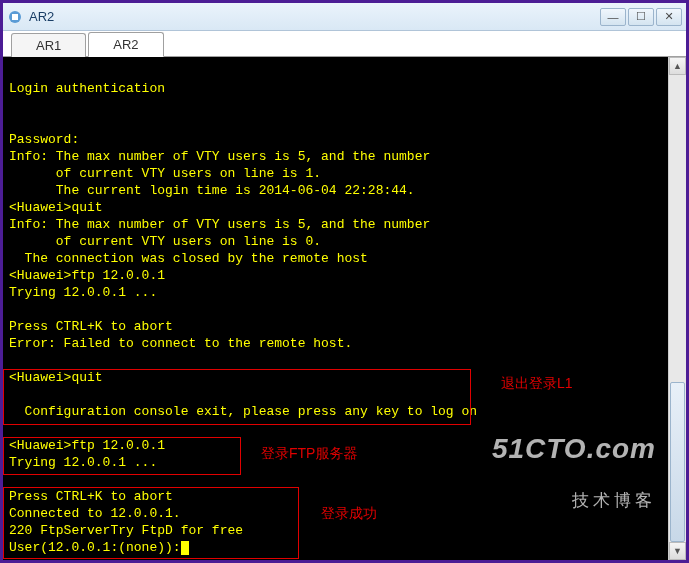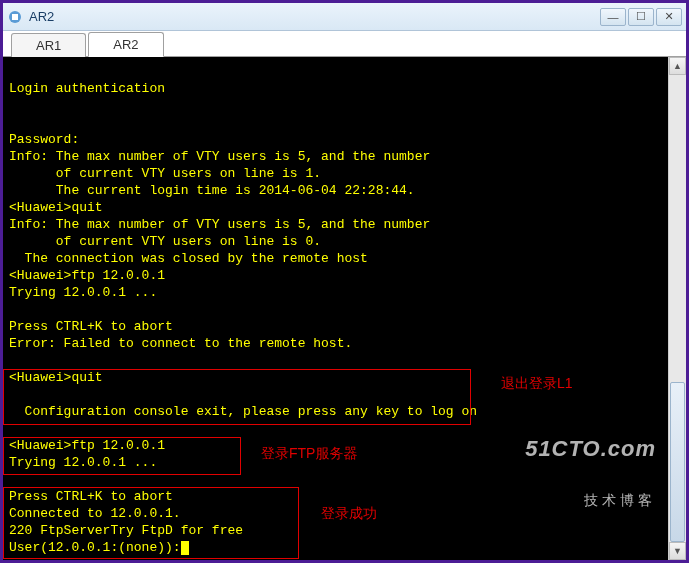--- a/index.html
+++ b/index.html
@@ -147,22 +147,22 @@
     }
     .watermark {
       position: absolute;
       right: 12px;
       bottom: 18px;
       color: rgba(255,255,255,0.7);
       text-align: right;
       font-family: Arial, sans-serif;
       pointer-events: none;
     }
-    .wm-big { font-size: 22px; font-weight: bold; font-style: italic; letter-spacing: 1px; line-height: 22px; }
-    .wm-sub { font-size: 14px; letter-spacing: 4px; line-height: 14px; font-family: Liberation Mono, monospace; }
+    .wm-big { font-size: 28px; font-weight: bold; font-style: italic; letter-spacing: 1px; line-height: 22px; }
+    .wm-sub { font-size: 17px; letter-spacing: 4px; line-height: 14px; }
   </style>
 </head>
 <body>
 
 <div class="window">
   <div class="titlebar">
     <span class="app-icon">
       <svg width="16" height="16" viewBox="0 0 16 16">
           <circle cx="8" cy="8" r="6" fill="#5a9bd5"></circle>
           <rect x="5" y="5" width="6" height="6" fill="#fff"></rect>

